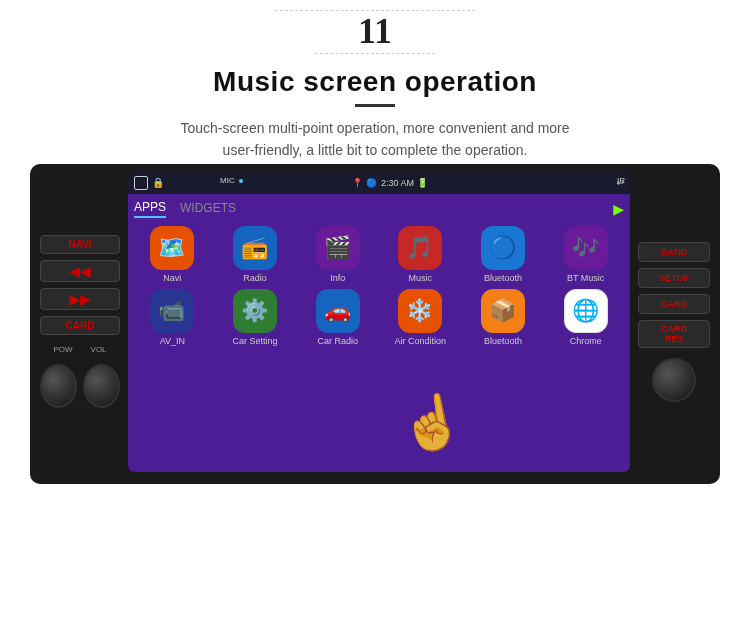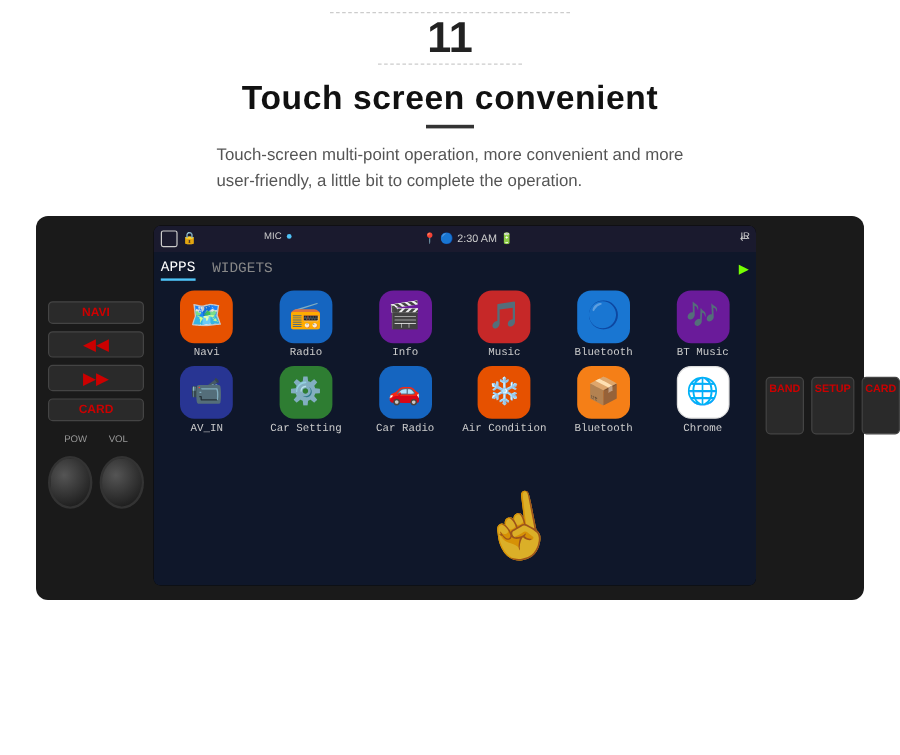--- a/index.html
+++ b/index.html
@@ -21,20 +21,21 @@
       flex-direction: column;
       align-items: center;
       padding-top: 10px;
     }
 
     .step-number-container {
       display: flex;
       flex-direction: column;
       align-items: center;
       margin-bottom: 4px;
+      font-family: Liberation Serif, serif;
     }
 
     .dashed-line-top {
       width: 200px;
       border-top: 1px dashed #ccc;
       margin-bottom: 2px;
     }
 
     .step-number {
       font-size: 36px;
@@ -60,24 +61,24 @@
     .title-underline {
       width: 40px;
       height: 3px;
       background: #333;
       margin: 6px auto 10px;
     }
 
     .description {
       font-size: 14px;
       color: #555;
-      text-align: left;
+      text-align: center;
       line-height: 1.6;
       max-width: 430px;
-      margin-bottom: 18px;
+      margin-bottom: 2px;
     }
 
     
     .car-unit-wrapper {
       width: 690px;
       background: #1a1a1a;
       border-radius: 10px;
       padding: 8px 10px 12px 10px;
       display: flex;
       align-items: center;
@@ -177,26 +178,25 @@
     .android-bar-right {
       display: flex;
       align-items: center;
       gap: 3px;
       font-size: 9px;
       color: #ccc;
     }
 
     
     .apps-area {
-      background: #0f172a;
+      background: #4c1d95;
       flex: 1;
       display: flex;
       flex-direction: column;
       padding: 6px;
-      font-family: Liberation Mono, monospace;
     }
 
     .tabs-row {
       display: flex;
       gap: 14px;
       margin-bottom: 8px;
       align-items: center;
     }
 
     .tab {
@@ -256,21 +256,21 @@
     .icon-avin { background: #283593; }
     .icon-carsetting { background: #2e7d32; }
     .icon-carinfo { background: #1565c0; }
     .icon-aircondition { background: #e65100; }
     .icon-apkinstall { background: #f57f17; }
     .icon-chrome { background: #fff; border: 1px solid #ddd; }
 
     
     .right-panel {
       display: flex;
-      flex-direction: row;
+      flex-direction: column;
       gap: 6px;
       width: 72px;
       flex-shrink: 0;
     }
 
     .right-btn {
       background: #2a2a2a;
       border: 1px solid #444;
       border-radius: 4px;
       color: #cc0000;
@@ -325,21 +325,21 @@
   </style>
 </head>
 <body>
 
 <div class="top-section">
   <div class="step-number-container">
     <div class="dashed-line-top"></div>
     <div class="step-number">11</div>
     <div class="dashed-line-bottom"></div>
   </div>
-  <div class="title">Touch screen convenient</div>
+  <div class="title">Music screen operation</div>
   <div class="title-underline"></div>
   <div class="description">
     <span>Touch-screen multi-point operation, more convenient and more</span><br>
     <span>user-friendly, a little bit to complete the operation.</span>
   </div>
 </div>
 
 <div class="car-unit-wrapper" style="position:relative;">
 
   <div style="position:absolute; top:12px; left:190px; color:#ccc; font-size:8px;">

